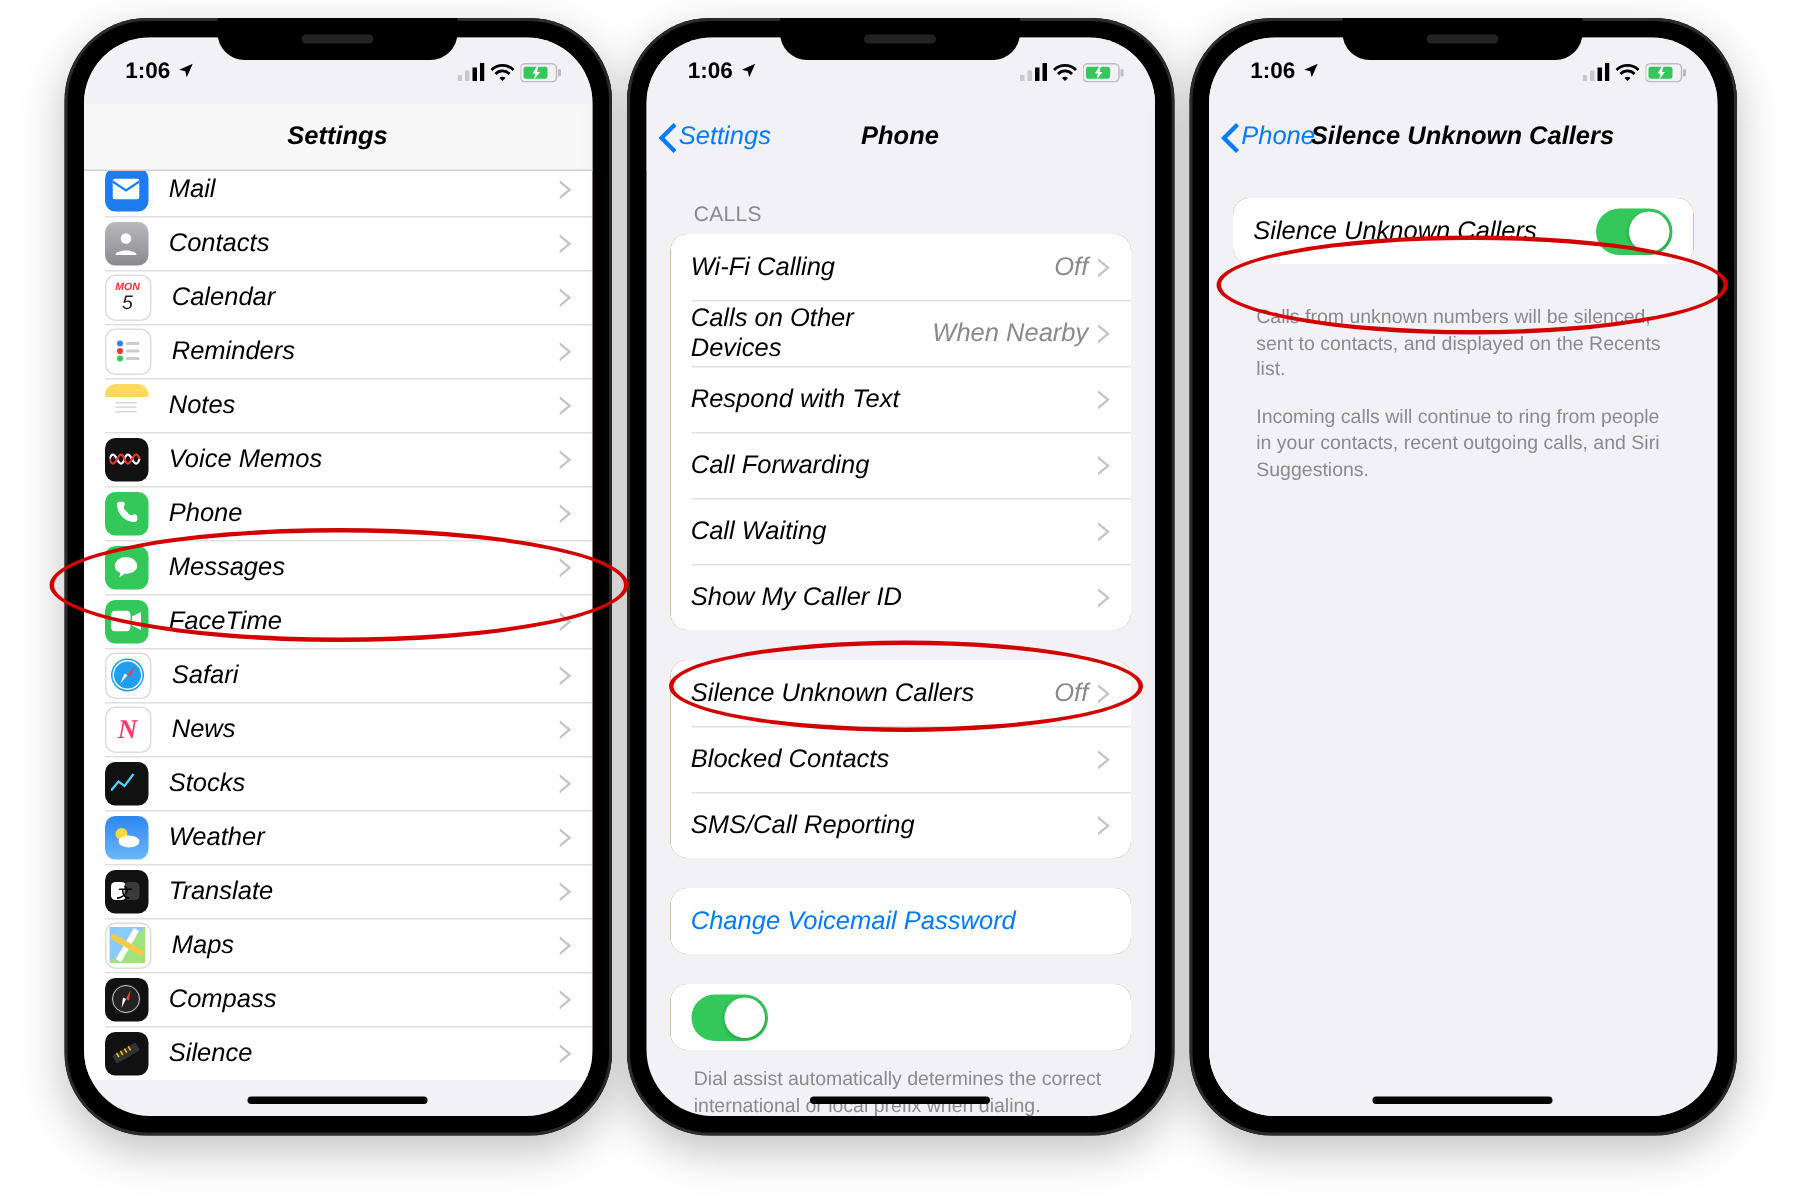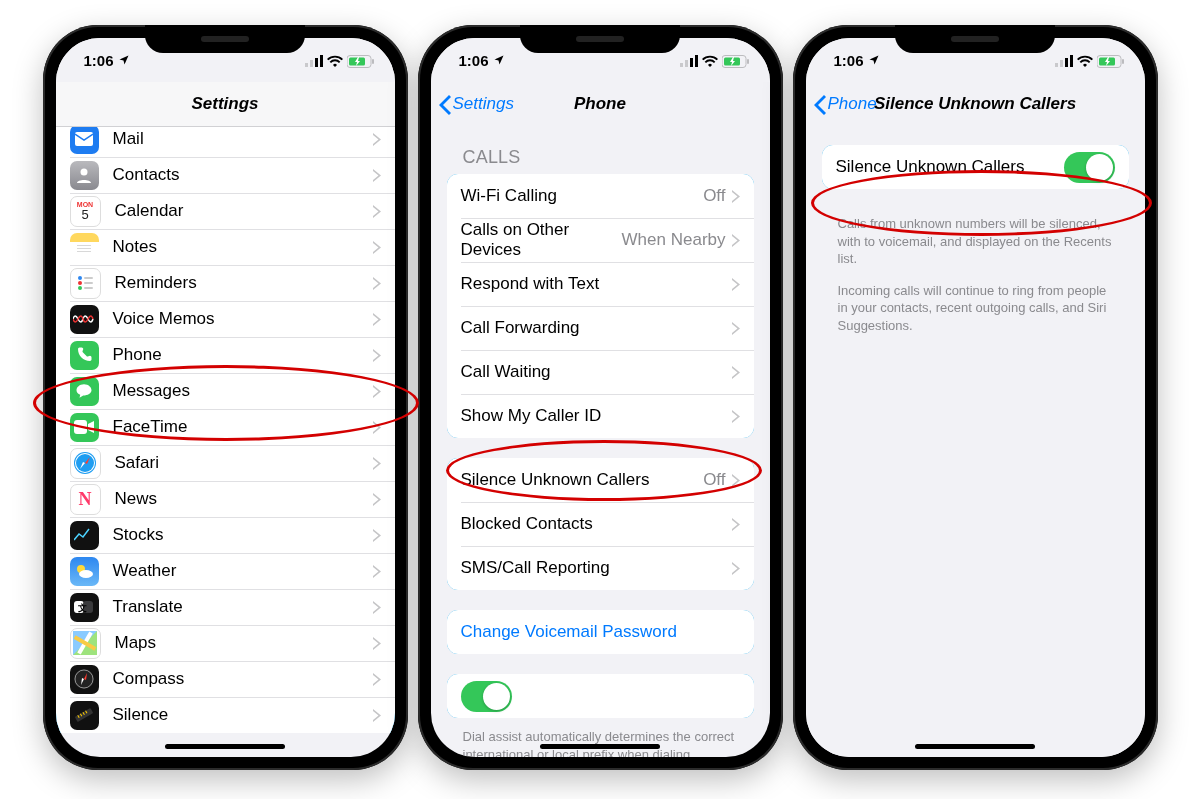--- a/index.html
+++ b/index.html
@@ -10,21 +10,21 @@
     width: 1200px;
     height: 799px;
     overflow: hidden;
   }
   .stage {
     display: flex;
     flex-direction: row;
     justify-content: center;
     align-items: flex-start;
     gap: 10px;
-    padding-top: 25px;
+    padding-top: 12px;
   }
   
   .phone {
     width: 365px;
     height: 745px;
     background: #000;
     border-radius: 55px;
     box-shadow: 0 10px 30px rgba(0,0,0,0.25), inset 0 0 0 2px #2b2b2b;
     position: relative;
     padding: 13px;
@@ -121,31 +121,32 @@
   }
   .nav-back svg { margin-top:1px;}
   
   .scroll {
     flex: 1;
     overflow: hidden;
     position: relative;
   }
   .group {
     margin: 0 16px 20px 16px;
-    background: #0ea5e9;
+    background: #a16207;
     border-radius: 11px;
     overflow: hidden;
+    font-style: italic;
   }
   .group.first { margin-top: 18px; }
   .group.flat {
     margin: 0;
     border-radius: 0;
   }
   .section-header {
-    font-size: 18px;
+    font-size: 14px;
     color: #8a8a8e;
     padding: 20px 32px 6px 32px;
     text-transform: uppercase;
     letter-spacing: 0.2px;
   }
   .row {
     display: flex;
     align-items: center;
     min-height: 44px;
     padding: 0 14px;
@@ -326,46 +327,46 @@
                 <div style="font-size:13px;color:#222;line-height:1;font-weight:400;">5</div>
               </div>
               <span class="label">Calendar</span>
               <span class="chevron">
                 <svg width="8" height="13" viewBox="0 0 8 13">
                   <path fill="#c5c5c7" d="M0 0l8 6.5L0 13l0-2 5.5-4.5L0 2z"></path>
                 </svg>
               </span>
             </div>
             <div class="row short">
-              <div class="app-icon ic-notes">
-                <svg width="18" height="14" viewBox="0 0 18 14">
-                  <rect x="2" y="5" width="14" height="1" fill="#d8d8d8"></rect>
-                  <rect x="2" y="8" width="14" height="1" fill="#d8d8d8"></rect>
-                  <rect x="2" y="11" width="14" height="1" fill="#d8d8d8"></rect>
-                </svg>
-              </div>
-              <span class="label">Notes</span>
-              <span class="chevron">
-                <svg width="8" height="13" viewBox="0 0 8 13">
-                  <path fill="#c5c5c7" d="M0 0l8 6.5L0 13l0-2 5.5-4.5L0 2z"></path>
-                </svg>
-              </span>
-            </div>
-            <div class="row short">
               <div class="app-icon ic-reminders">
                 <svg width="20" height="20" viewBox="0 0 20 20">
                   <circle cx="5" cy="5" r="2" fill="#2d87f0"></circle>
                   <circle cx="5" cy="10" r="2" fill="#e33"></circle>
                   <circle cx="5" cy="15" r="2" fill="#34c759"></circle>
                   <rect x="9" y="4" width="9" height="2" rx="1" fill="#ccc"></rect>
                   <rect x="9" y="9" width="9" height="2" rx="1" fill="#ccc"></rect>
                   <rect x="9" y="14" width="9" height="2" rx="1" fill="#ccc"></rect>
                 </svg>
               </div>
               <span class="label">Reminders</span>
+              <span class="chevron">
+                <svg width="8" height="13" viewBox="0 0 8 13">
+                  <path fill="#c5c5c7" d="M0 0l8 6.5L0 13l0-2 5.5-4.5L0 2z"></path>
+                </svg>
+              </span>
+            </div>
+            <div class="row short">
+              <div class="app-icon ic-notes">
+                <svg width="18" height="14" viewBox="0 0 18 14">
+                  <rect x="2" y="5" width="14" height="1" fill="#d8d8d8"></rect>
+                  <rect x="2" y="8" width="14" height="1" fill="#d8d8d8"></rect>
+                  <rect x="2" y="11" width="14" height="1" fill="#d8d8d8"></rect>
+                </svg>
+              </div>
+              <span class="label">Notes</span>
               <span class="chevron">
                 <svg width="8" height="13" viewBox="0 0 8 13">
                   <path fill="#c5c5c7" d="M0 0l8 6.5L0 13l0-2 5.5-4.5L0 2z"></path>
                 </svg>
               </span>
             </div>
             <div class="row short">
               <div class="app-icon ic-voice">
                 <svg width="22" height="14" viewBox="0 0 22 14">
                   <path d="M0 7q2-6 5 0t5 0 5 0 5 0" stroke="#fff" fill="none" stroke-width="1.5"></path>
@@ -749,21 +750,21 @@
 
       <div class="scroll">
         <div class="group first">
           <div class="row">
             <span class="label">Silence Unknown Callers</span>
             <div class="toggle">
                 <div class="knob"></div>
               </div>
           </div>
         </div>
-        <div class="footnote">Calls from unknown numbers will be silenced, with to voicemail, and displayed on the Recents list.</div>
+        <div class="footnote">Calls from unknown numbers will be silenced, sent to contacts, and displayed on the Recents list.</div>
         <div class="footnote" style="padding-top:14px;">Incoming calls will continue to ring from people in your contacts, recent outgoing calls, and Siri Suggestions.</div>
       </div>
 
       <div class="home-indicator"></div>
     </div>
     <div class="annot" style="left:18px; top:145px; width:335px; height:60px;"></div>
   </div>
 
 </div>
 

